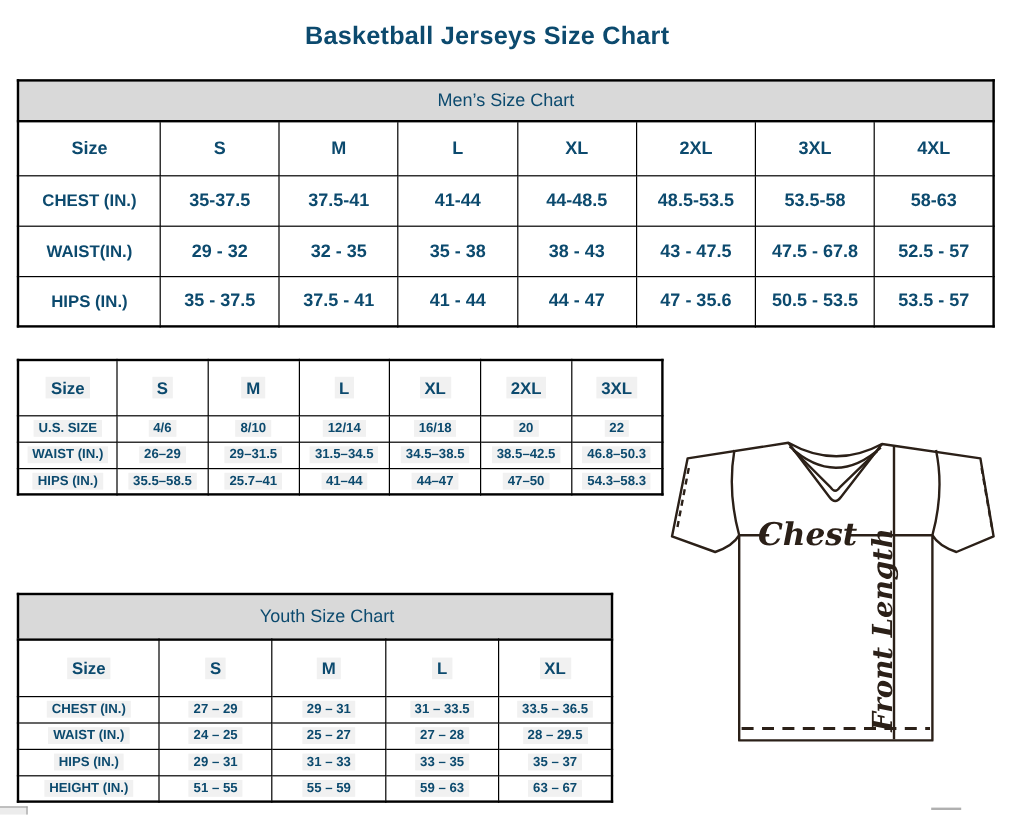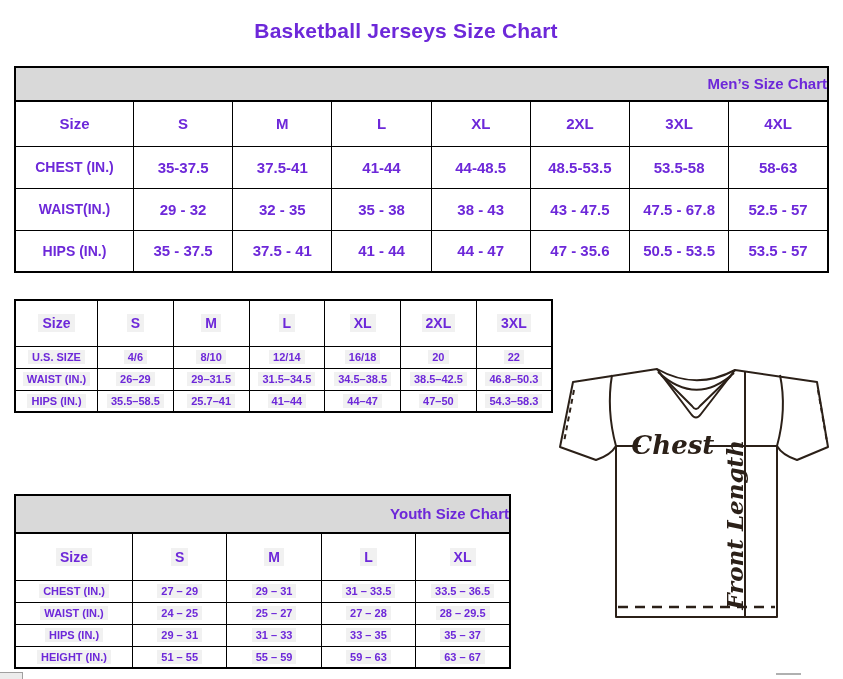--- a/index.html
+++ b/index.html
@@ -1,30 +1,30 @@
 <!DOCTYPE html>
 <html><head>
 <meta charset="utf-8">
 <style>
   html,body { margin:0; padding:0; background:#fff; }
   #canvas {
     position:relative; width:843px; height:679px; background:#ffffff;
-    font-family:"Liberation Sans", sans-serif; color:#6d28d9; overflow:hidden;
+    font-family:"Liberation Sans", sans-serif; color:#0c4a6e; overflow:hidden;
   }
   .page-title {
     position:absolute; top:5px; left:0; width:812px; text-align:center;
     font-size:21px; font-weight:bold; letter-spacing:.2px;
   }
   .chart { position:absolute; }
   #mens-chart   { left:14px; top:66px;  width:815px; }
   #womens-chart { left:14px; top:299px; width:539px; }
   #youth-chart  { left:14px; top:494px; width:497px; }
   .band {
     background:#d9d9d9; border:2px solid #000; border-bottom:none;
-    text-align:right; font-weight:bold; font-size:15px; box-sizing:border-box;
+    text-align:center; font-weight:normal; font-size:15px; box-sizing:border-box;
   }
   #mens-chart .band   { height:34px; line-height:32px; }
   #womens-chart .band { height:39px; line-height:37px; }
   #youth-chart .band  { height:38px; line-height:36px;padding-left:20px; }
   table { border-collapse:collapse; width:100%; table-layout:fixed; border:2px solid #000; }
   th,td { border:1px solid #000; text-align:center; vertical-align:middle; font-weight:bold; padding:0; }
   #mens-chart thead tr { height:45px; }
   #mens-chart tbody tr { height:42px; }
   #mens-chart th, #mens-chart td { font-size:15px; }
   #mens-chart tbody th { font-size:14px; }

